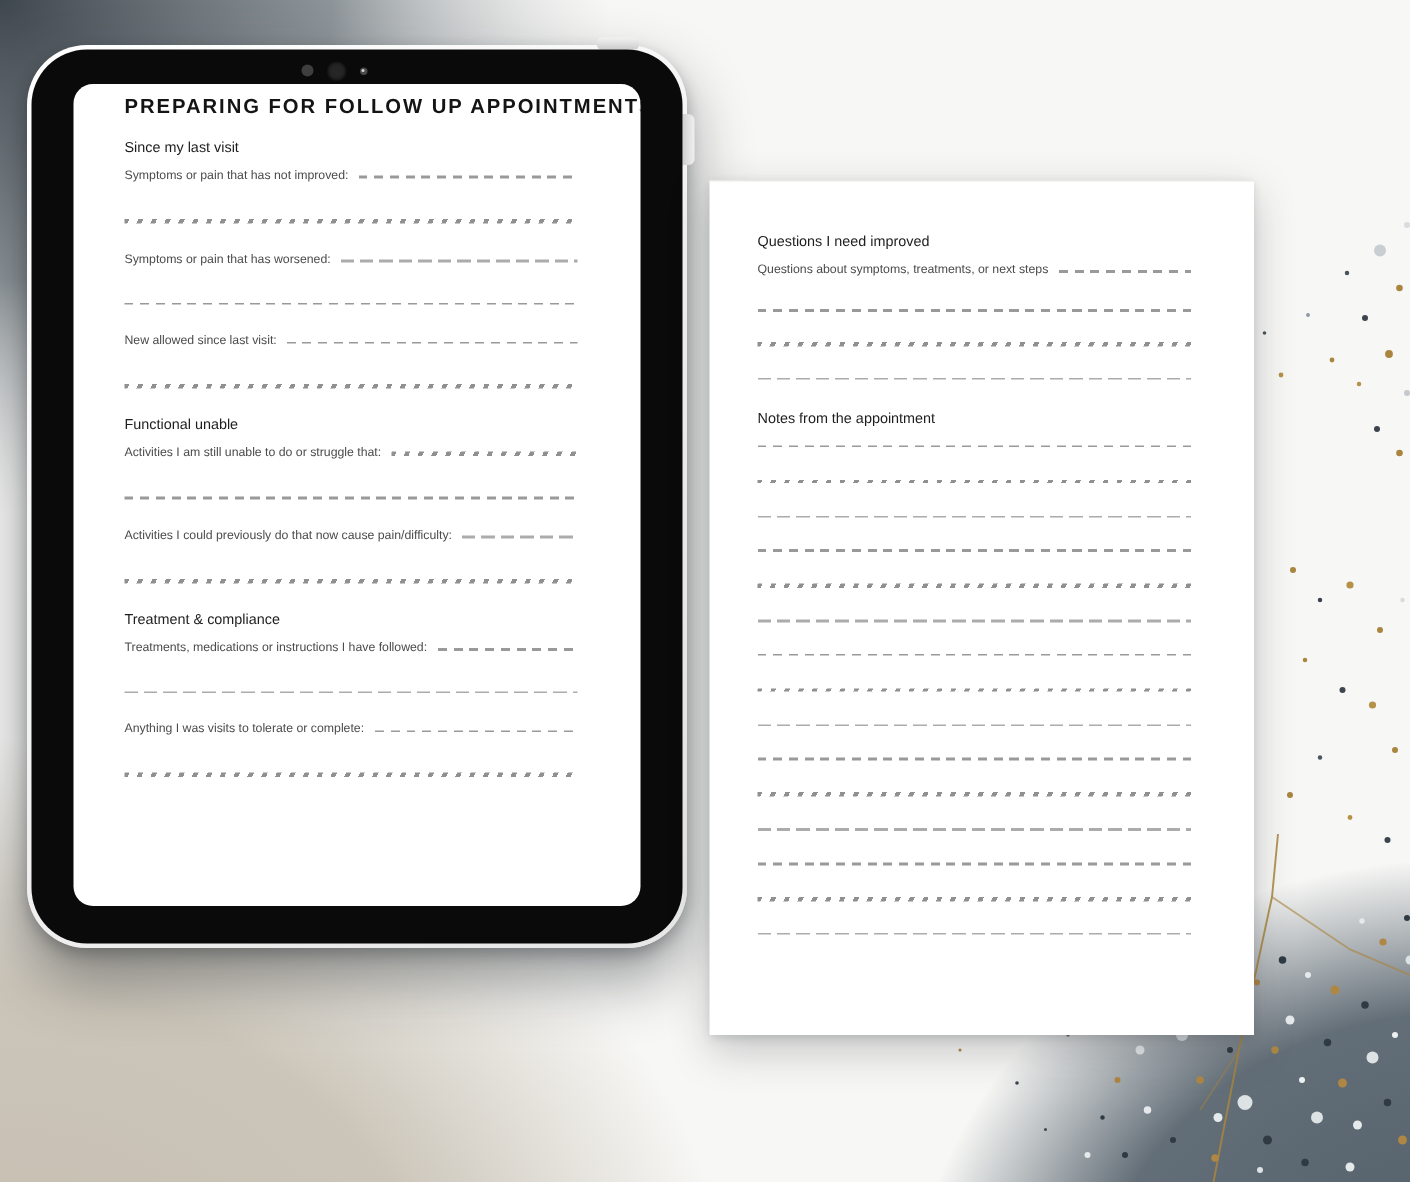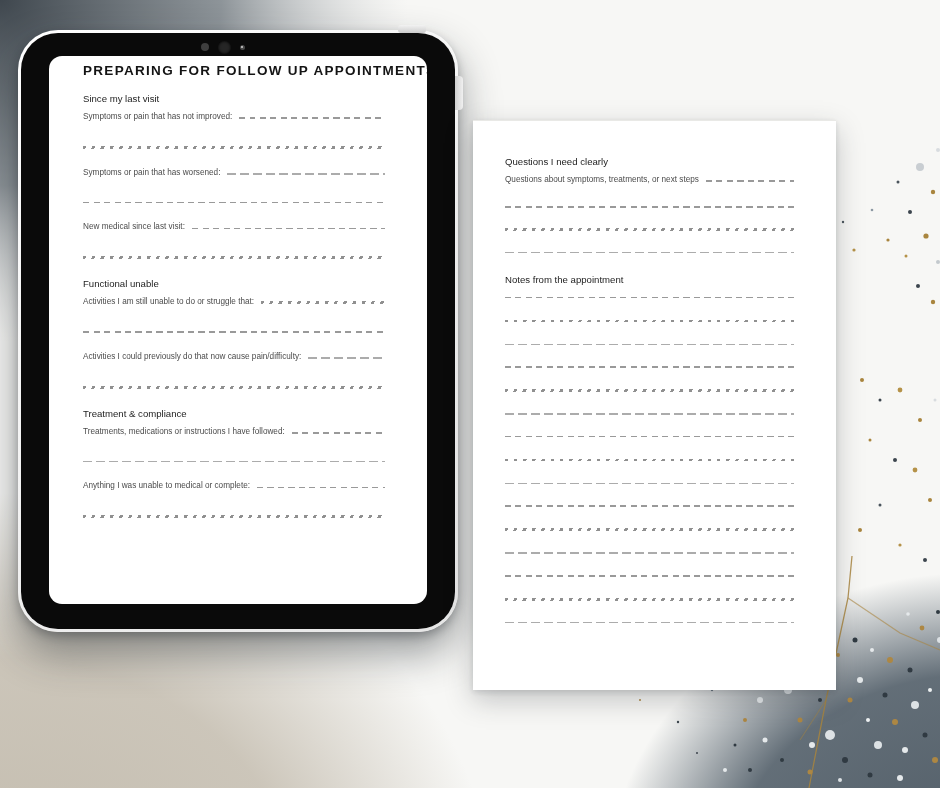--- a/index.html
+++ b/index.html
@@ -181,21 +181,21 @@
           <span class="flabel">Symptoms or pain that has not improved:</span>
           <span class="wfill v1"></span>
         </div>
         <div class="fline v2"></div>
         <div class="frow">
           <span class="flabel">Symptoms or pain that has worsened:</span>
           <span class="wfill v3"></span>
         </div>
         <div class="fline v1"></div>
         <div class="frow">
-          <span class="flabel">New medical since last visit:</span>
+          <span class="flabel">New allowed since last visit:</span>
           <span class="wfill v1"></span>
         </div>
         <div class="fline v2"></div>
 
         <h2 class="sec-h">Functional unable</h2>
         <div class="frow">
           <span class="flabel">Activities I am still unable to do or struggle that:</span>
           <span class="wfill v2"></span>
         </div>
         <div class="fline v1"></div>
@@ -205,32 +205,32 @@
         </div>
         <div class="fline v2"></div>
 
         <h2 class="sec-h">Treatment &amp; compliance</h2>
         <div class="frow">
           <span class="flabel">Treatments, medications or instructions I have followed:</span>
           <span class="wfill v1"></span>
         </div>
         <div class="fline v3"></div>
         <div class="frow">
-          <span class="flabel">Anything I was unable to medical or complete:</span>
+          <span class="flabel">Anything I was visits to tolerate or complete:</span>
           <span class="wfill v1"></span>
         </div>
         <div class="fline v2"></div>
       </div>
     </div>
   </div>
 </div>
 
 <div class="page2">
   <div class="p2c">
-    <h2 class="sec-h">Questions I need clearly</h2>
+    <h2 class="sec-h">Questions I need improved</h2>
     <div class="frow">
       <span class="flabel">Questions about symptoms, treatments, or next steps</span>
       <span class="wfill v1"></span>
     </div>
     <div class="qlines">
         <div class="fline v1"></div>
         <div class="fline v2"></div>
         <div class="fline v3"></div>
       </div>
 

